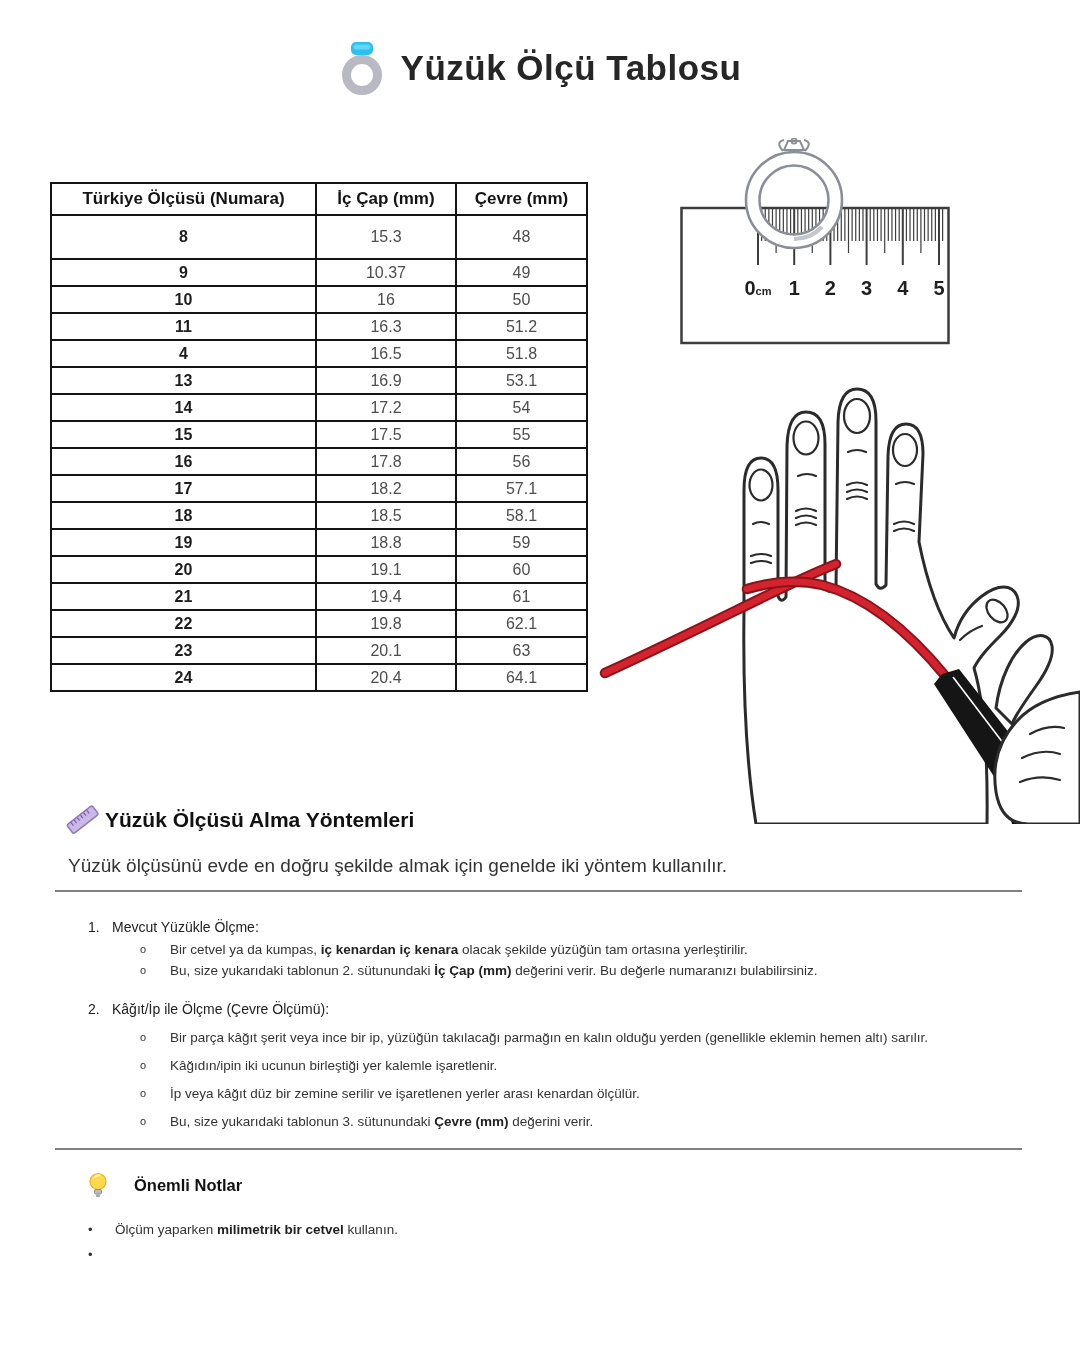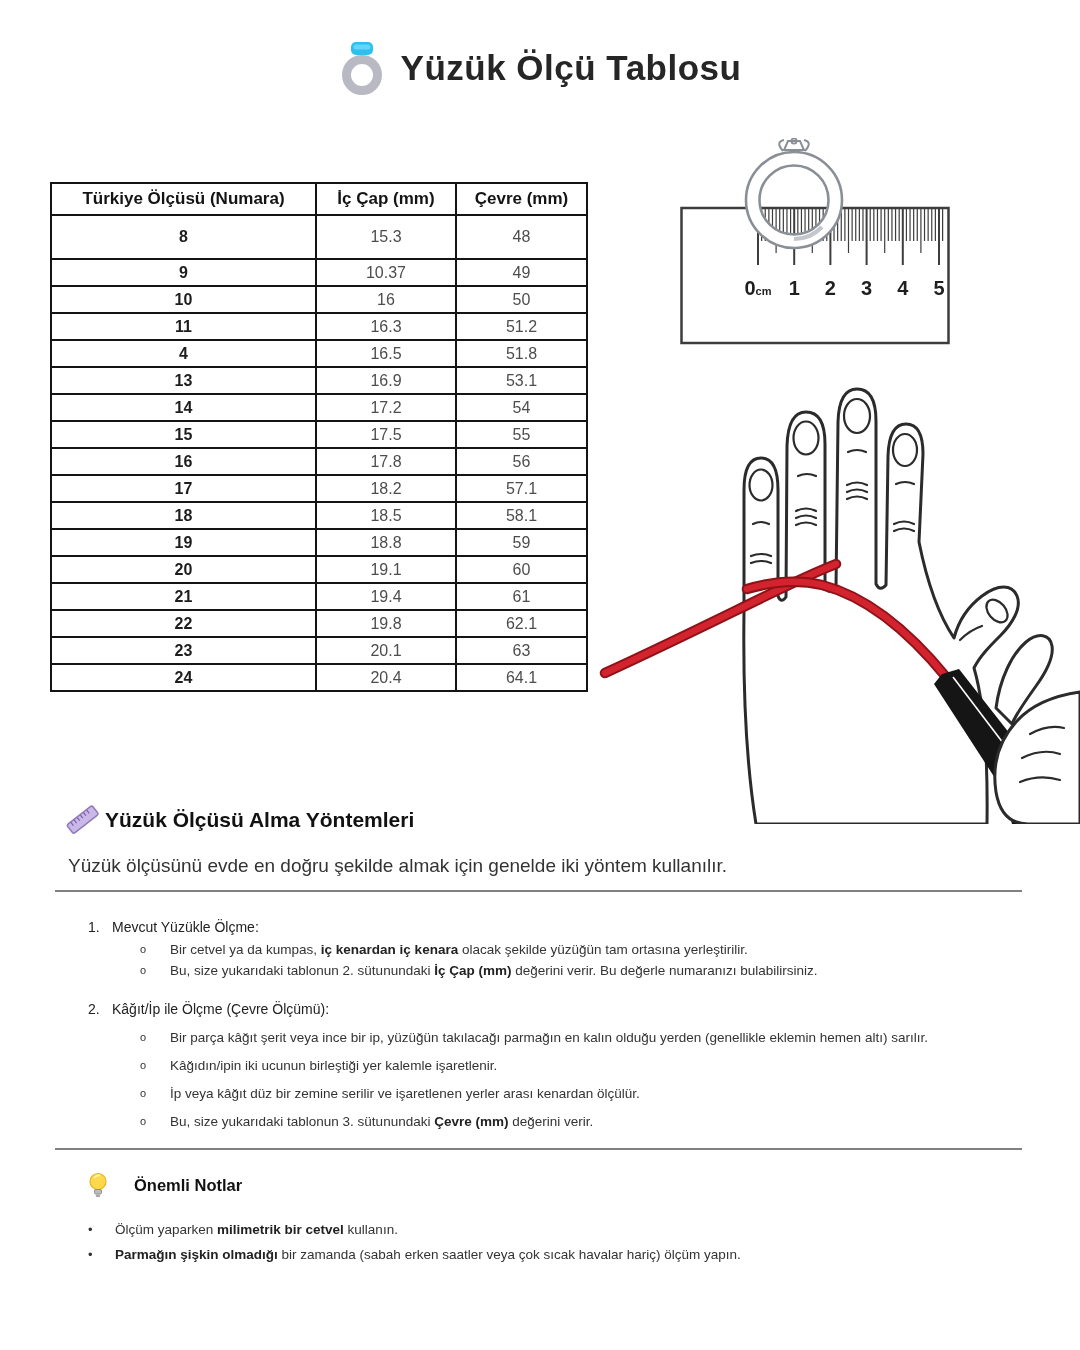--- a/index.html
+++ b/index.html
@@ -382,17 +382,16 @@
     <span class="h-text">Önemli Notlar</span>
   </div>
 
   <div class="notes-list">
       <div class="bullet-row">
         <span class="bullet-marker">•</span>
         <span class="bullet-text"><span>Ölçüm yaparken </span><b>milimetrik bir cetvel</b><span> kullanın.</span></span>
       </div>
       <div class="bullet-row">
         <span class="bullet-marker">•</span>
-        <span class="bullet-text"><b>Parmağın şişkin olmadığı</b><span> bir zamanda (sabah erken saatler veya çok sıcak havalar hariç) ölçüm yapın.</span></span>
       </div>
     </div>
 
 </div>
 
 </body></html>

